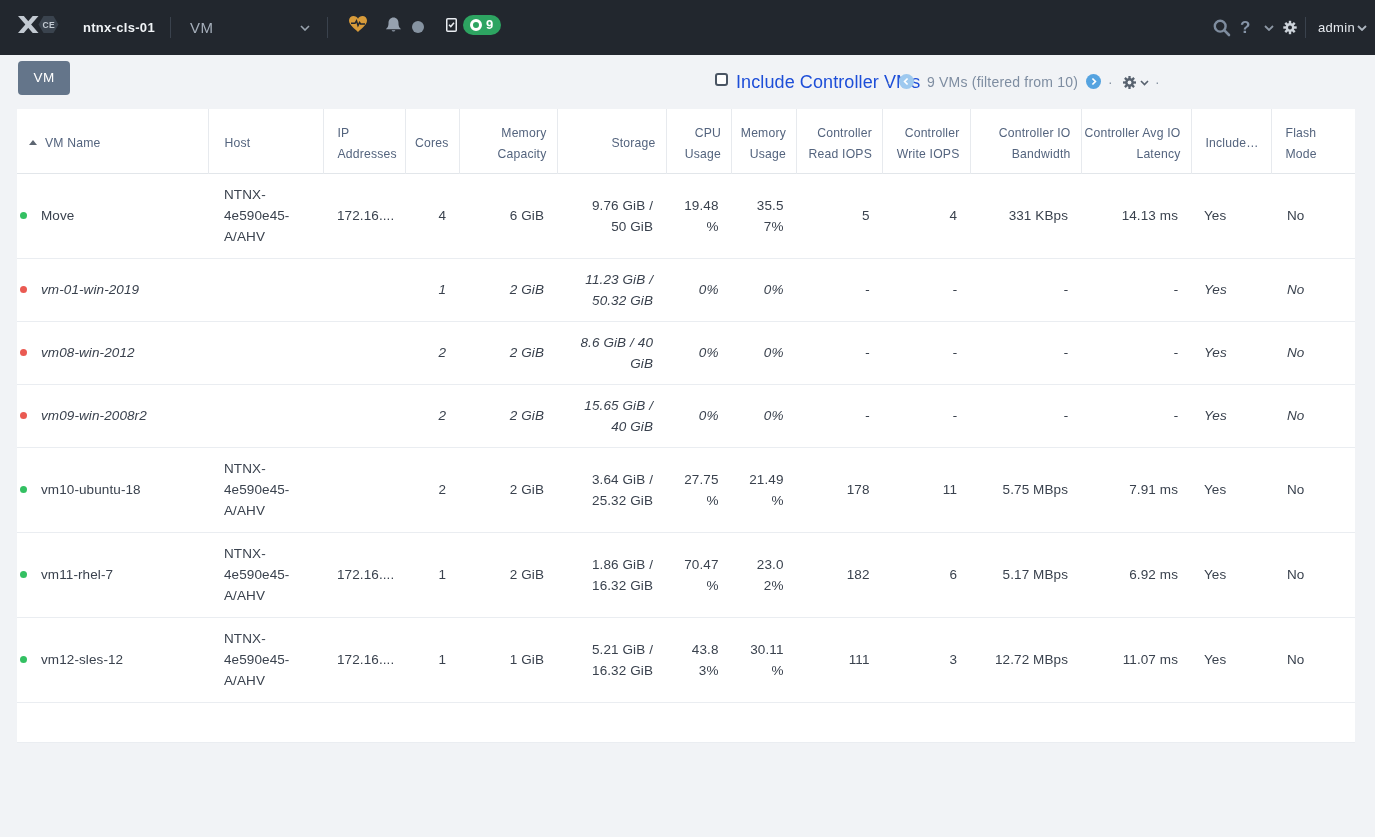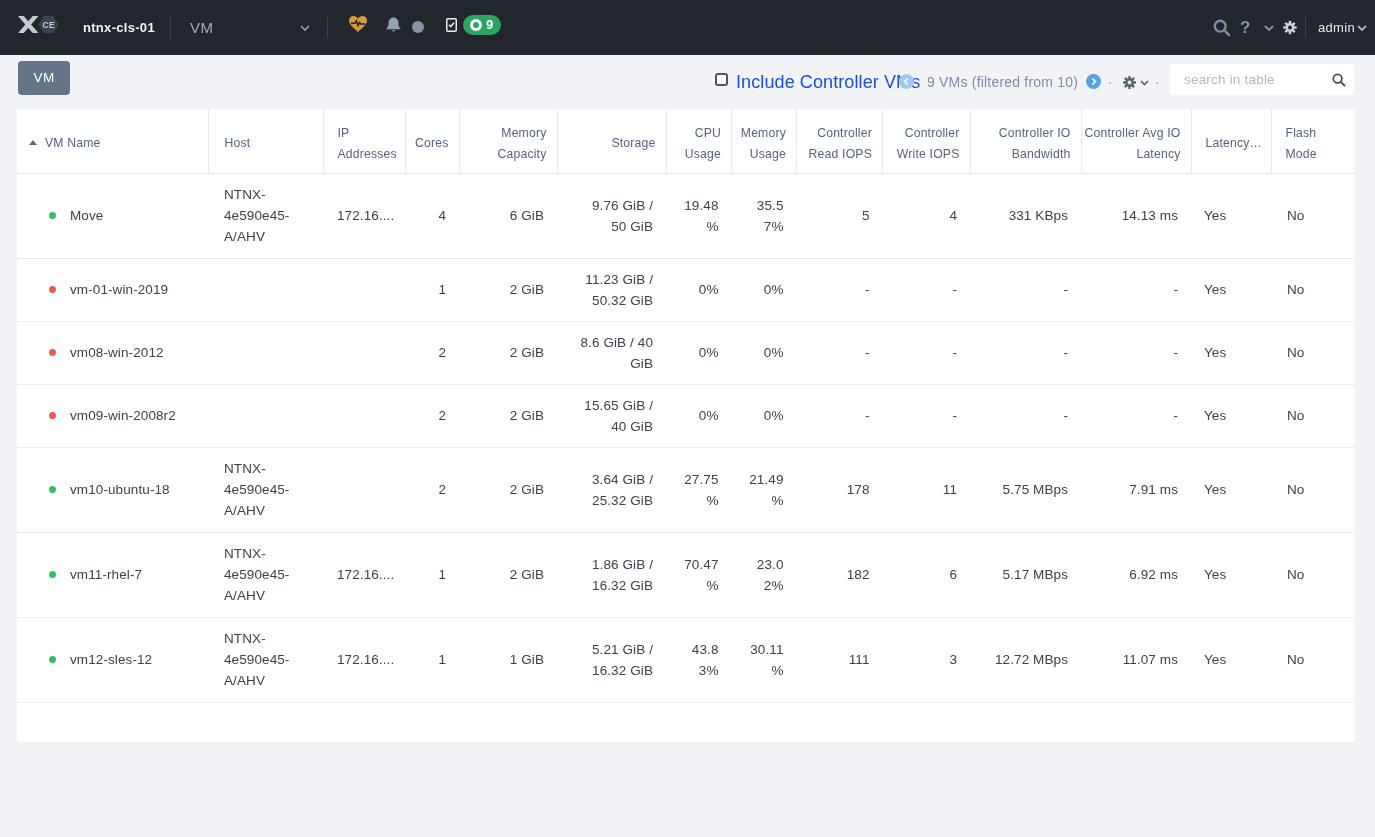--- a/index.html
+++ b/index.html
@@ -35,29 +35,29 @@
 
   
   .tablewrap { position:absolute; left:17px; top:109px; width:1338px; }
   table { width:1338px; border-collapse:collapse; table-layout:fixed; background:#fff; }
   th { height:64px; padding-top:6px; font-weight:normal; font-size:12.2px; color:#54647e; line-height:21px; border-right:1px solid #e7eaee; vertical-align:middle; letter-spacing:0.2px; }
   th:last-child { border-right:none; }
   thead tr { border-bottom:1px solid #e2e6ea; }
   tbody tr { border-bottom:1px solid #eaedf1; }
   td { font-size:13.5px; color:#3a424e; line-height:21px; vertical-align:middle; letter-spacing:0.1px; }
   .h1 { height:85px; }
-  .h2 { height:63px; }
+  .h2 { height:63px;font-style:italic; }
   .al { text-align:left; }
   .ar { text-align:right; padding-right:13px; }
   th.ar { padding-right:10px; }
   .pl1 { padding-left:12px; }
   .pl2 { padding-left:16px; }
   .pl3 { padding-left:14px; }
   .pl4 { padding-left:14px; }
-  td.pl1 { padding-left:32px;margin-top:48px; }
+  td.pl1 { padding-left:3px;margin-top:48px; }
   td.pl4 { padding-left:13px; }
   .dot { display:inline-block; width:7px; height:7px; border-radius:50%; margin-right:14px; vertical-align:1px; }
   .gn { background:#33c062; }
   .rd { background:#ea5a52; }
   .sort { display:inline-block; width:0; height:0; border-left:4px solid transparent; border-right:4px solid transparent; border-bottom:5px solid #5d6672; margin-right:8px; vertical-align:2px; }
 </style>
 </head>
 <body>
 
 <div class="topbar">
@@ -142,27 +142,20 @@
       <line x1="2.9" y1="2.9" x2="12.1" y2="12.1"></line>
       <line x1="12.1" y1="2.9" x2="2.9" y2="12.1"></line>
     </g>
     <circle cx="7.5" cy="7.5" r="4.4" fill="#57616e"></circle>
     <circle cx="7.5" cy="7.5" r="1.9" fill="#f1f3f6"></circle>
   </svg>
   <svg class="abs" style="left:1140px; top:25px;" width="9" height="6" viewBox="0 0 9 6">
       <polyline points="1,1 4.5,4.5 8,1" fill="none" stroke="#57616e" stroke-width="1.6"></polyline>
     </svg>
   <div class="abs mdot" style="left:1155px;">·</div>
-  <div class="abs srch">
-    <span class="ph">search in table</span>
-    <svg style="position:absolute; right:8px; top:9px;" width="14" height="14" viewBox="0 0 14 14">
-      <circle cx="5.6" cy="5.6" r="4.3" fill="none" stroke="#414b58" stroke-width="1.7"></circle>
-      <line x1="8.9" y1="8.9" x2="12.6" y2="12.6" stroke="#414b58" stroke-width="1.9" stroke-linecap="round"></line>
-    </svg>
-  </div>
 </div>
 
 <div class="tablewrap">
 <table>
 <colgroup>
   <col style="width:191px">
         <col style="width:115px">
         <col style="width:82px">
         <col style="width:54px">
   <col style="width:98px">
@@ -183,21 +176,21 @@
   <th class="al pl3">IP<br>Addresses</th>
   <th class="ar">Cores</th>
   <th class="ar">Memory<br>Capacity</th>
   <th class="ar">Storage</th>
   <th class="ar">CPU<br>Usage</th>
   <th class="ar">Memory<br>Usage</th>
   <th class="ar">Controller<br>Read IOPS</th>
   <th class="ar">Controller<br>Write IOPS</th>
   <th class="ar">Controller IO<br>Bandwidth</th>
   <th class="ar">Controller Avg IO<br>Latency</th>
-  <th class="al pl4">Latency…</th>
+  <th class="al pl4">Include…</th>
   <th class="al pl4">Flash<br>Mode</th>
 </tr>
 </thead>
 <tbody>
 <tr class="h1">
   <td class="al pl1"><span class="dot gn"></span>Move</td>
   <td class="al pl2">NTNX-<br>4e590e45-<br>A/AHV</td>
   <td class="al pl3">172.16....</td>
   <td class="ar">4</td>
   <td class="ar">6 GiB</td>

